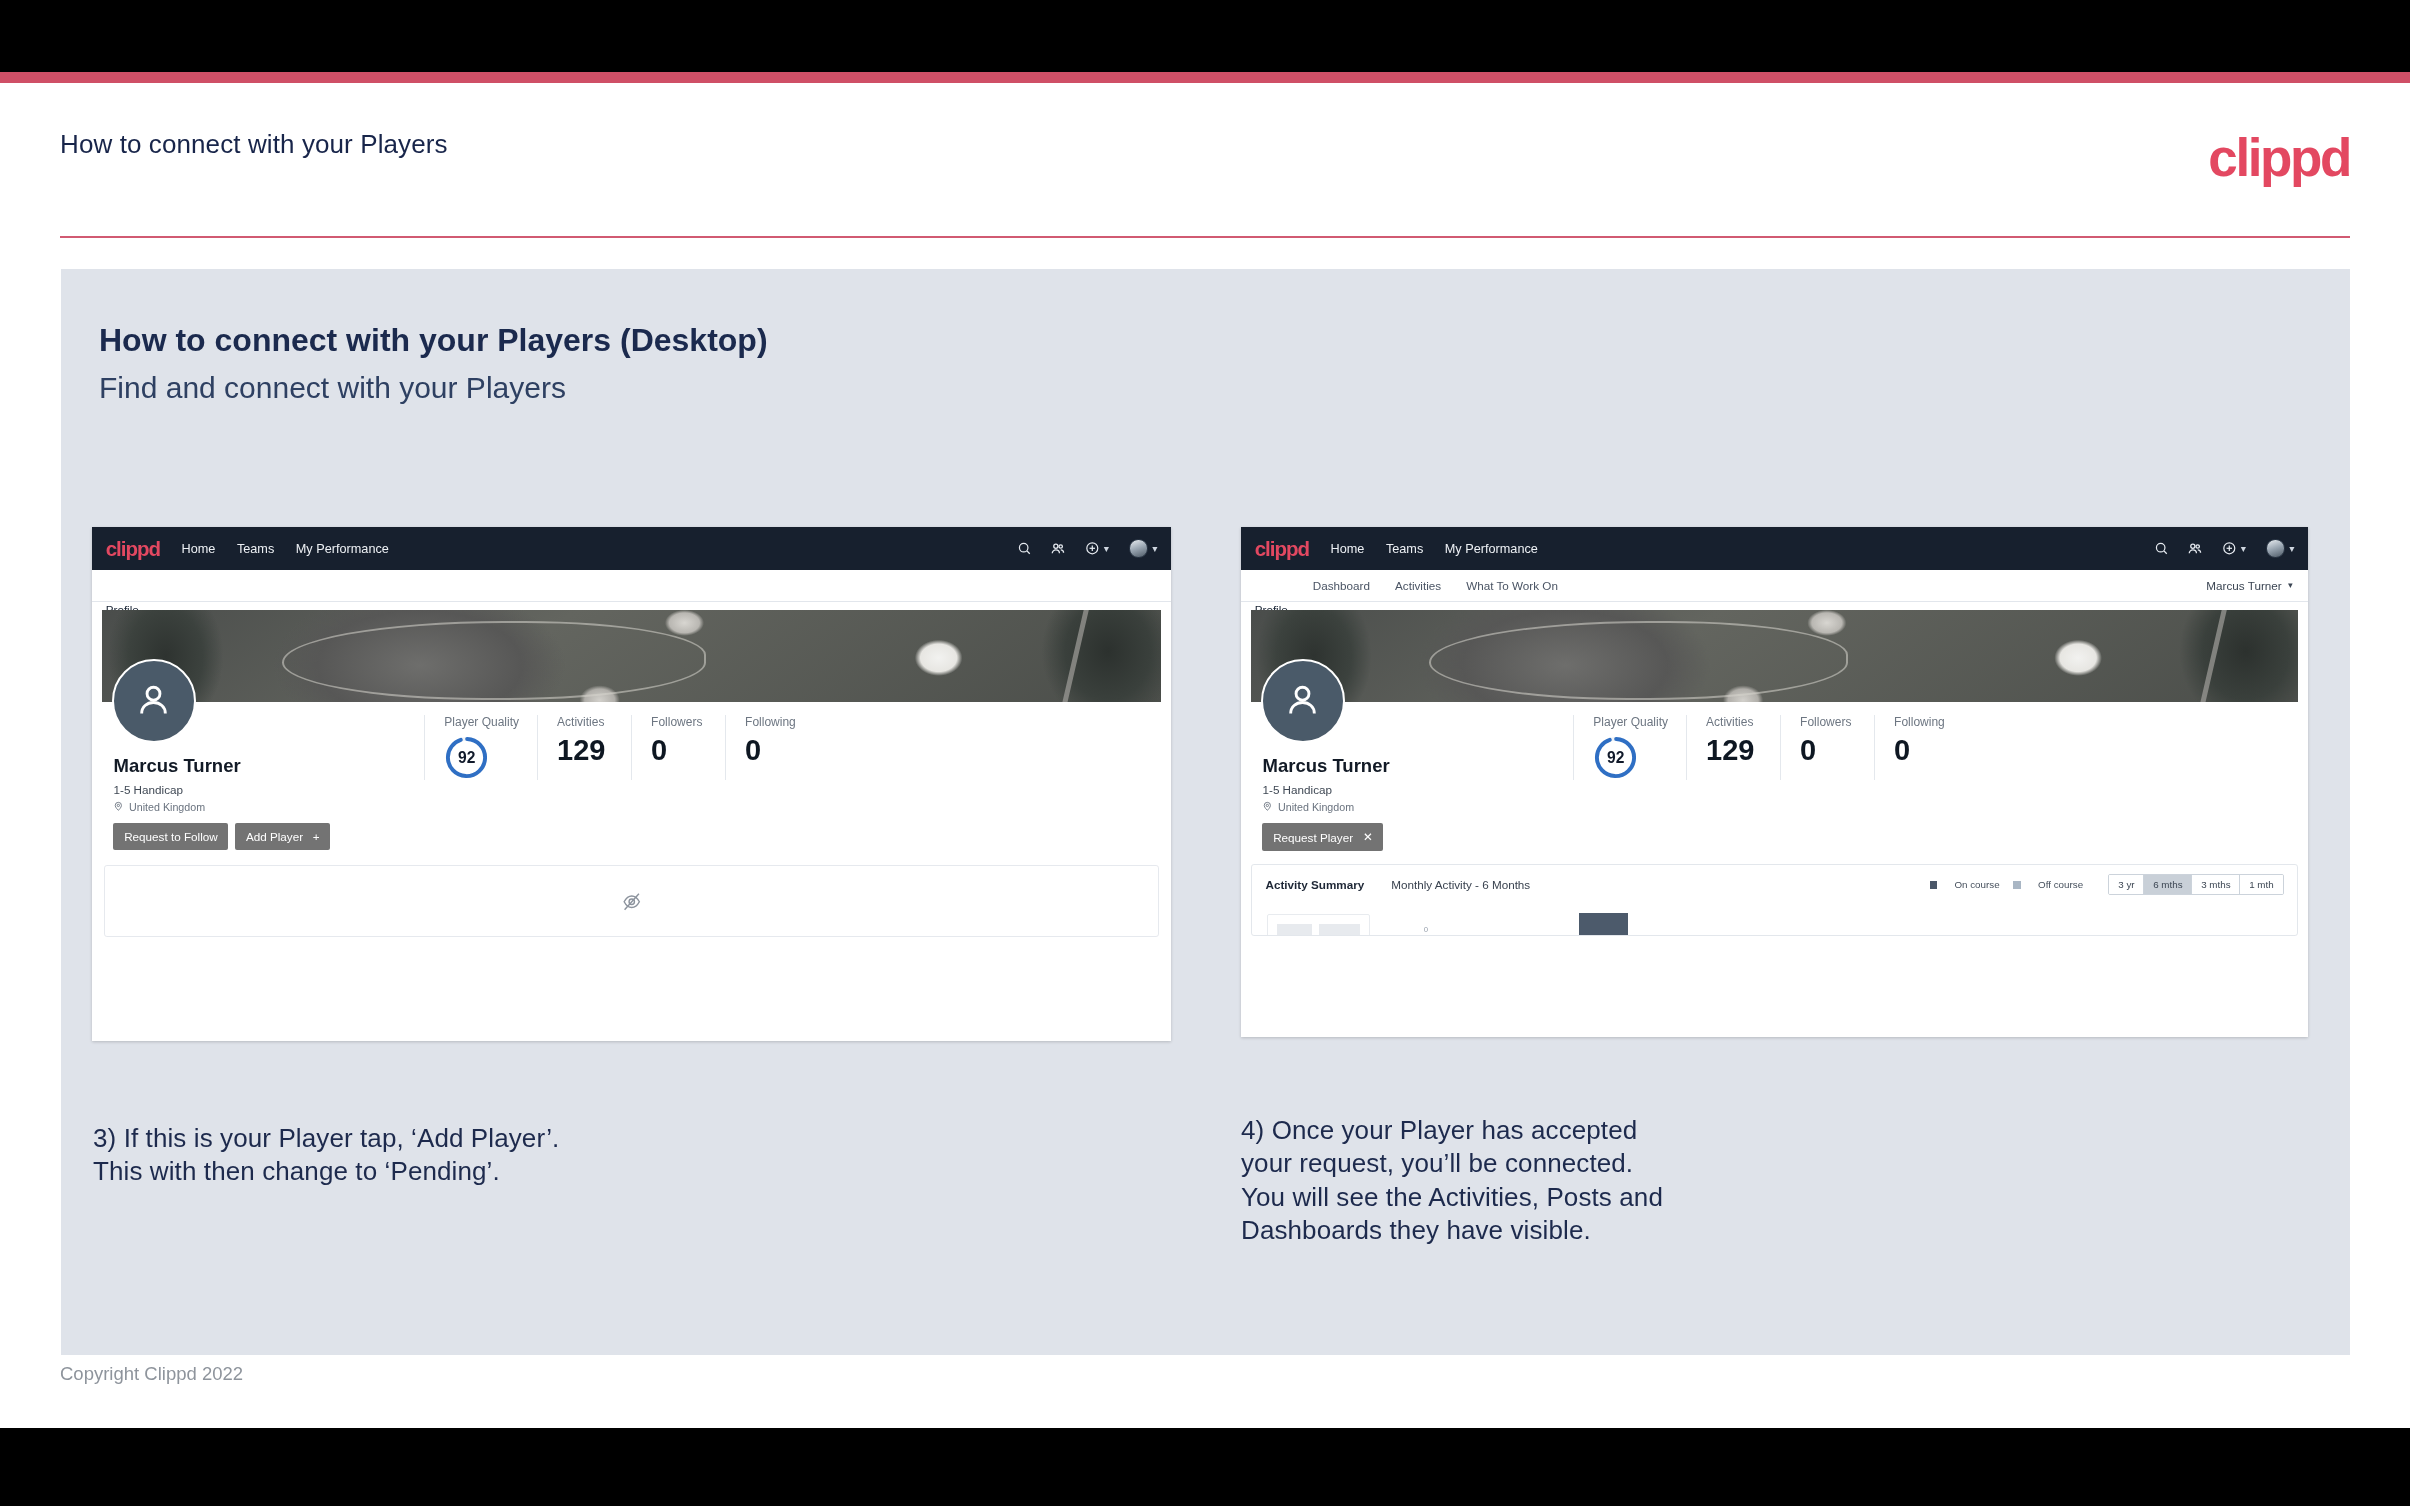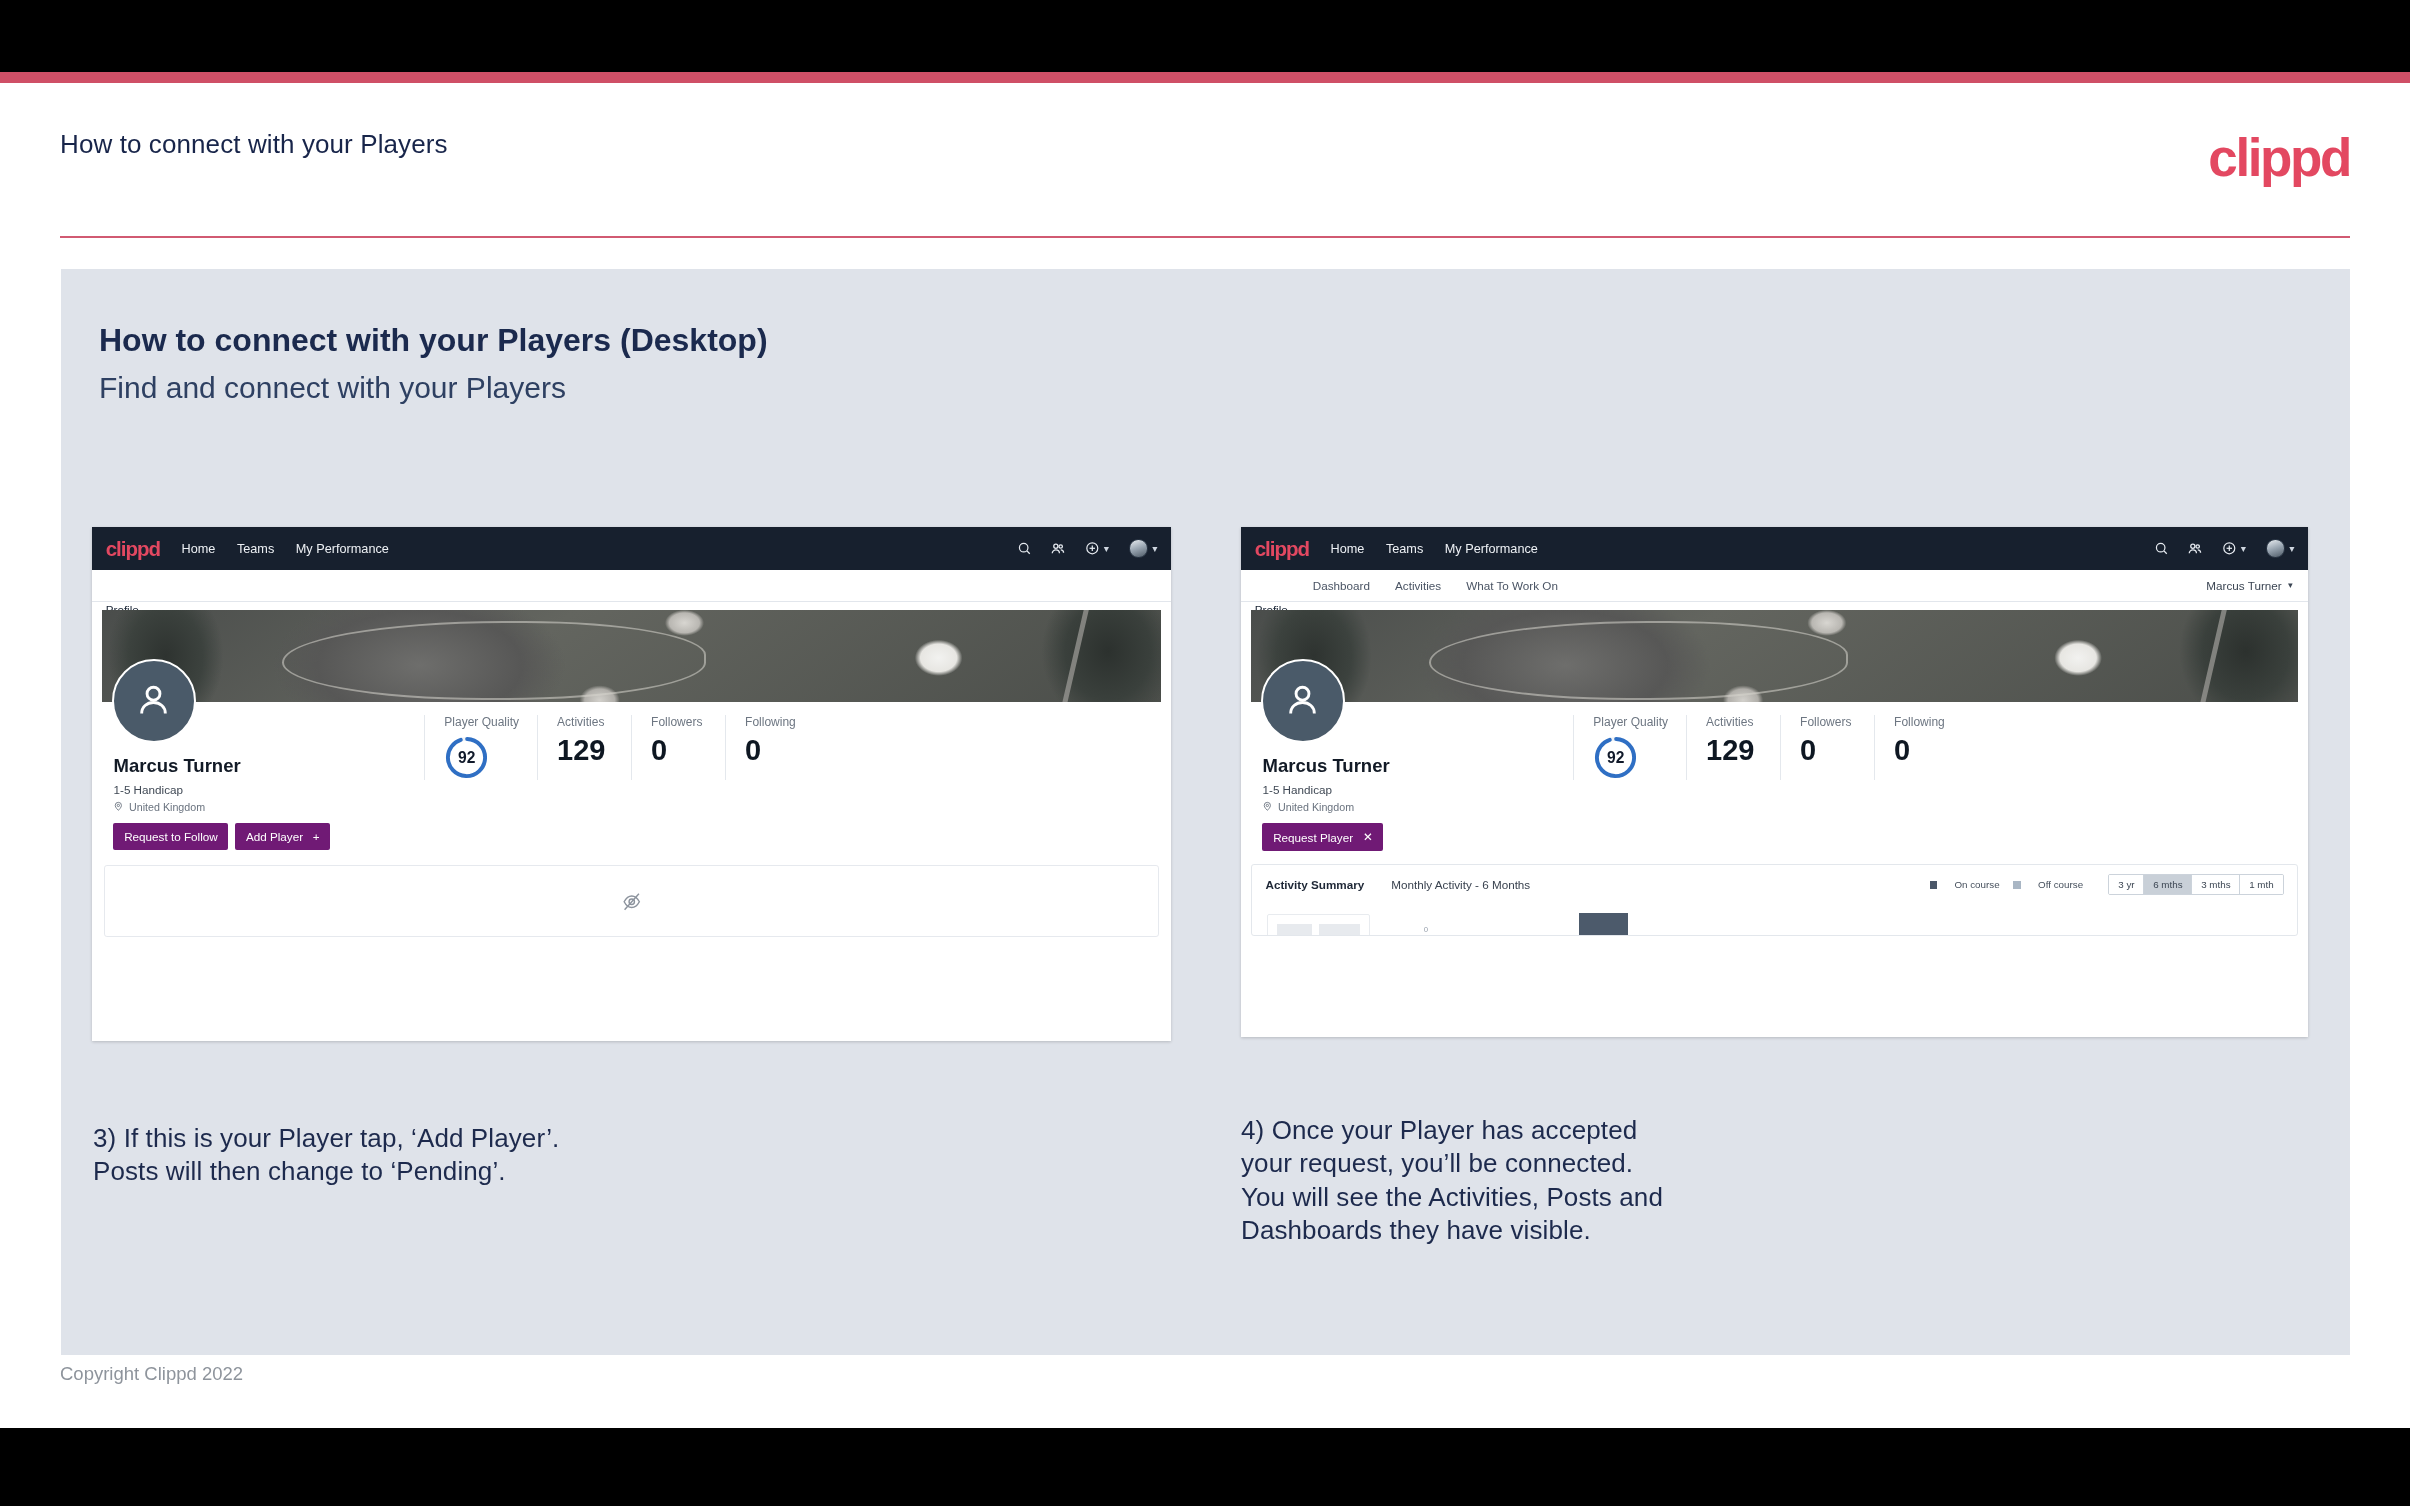--- a/index.html
+++ b/index.html
@@ -161,21 +161,21 @@
     margin-top: 53px; font-size: 18.5px; font-weight: 700; color: #121a26;
     white-space: nowrap;
   }
   .pf-hcp { margin-top: 5.9px; font-size: 11.7px; color: #3f4854; }
   .pf-loc {
     margin-top: 4.9px; font-size: 10.7px; color: #6a737f;
     display: flex; align-items: center; gap: 4.9px;
   }
   .pf-btns { margin-top: 10.7px; display: flex; gap: 6.8px; }
   .pf-btn {
-    background: #701a75; color: #fff; font-size: 11.7px;
+    background: #737373; color: #fff; font-size: 11.7px;
     padding: 6.8px 10.7px; border-radius: 2px;
     display: inline-flex; align-items: center; gap: 9.8px;
     white-space: nowrap;
   }
 
   
   .stats { display: flex; align-items: stretch; margin-top: 13.7px; flex: 1; }
   .stat {
     padding: 0 17.6px 0 19.5px; border-left: 1px solid #e4e8ed;
     min-width: 94px;
@@ -513,21 +513,21 @@
           <i></i>
           <i></i>
         </div>
       <div class="act-axis">0</div>
       <div class="act-bar"></div>
     </div>
   </div>
 
   <div class="caption cap-left">
     <div>3) If this is your Player tap, ‘Add Player’.</div>
-    <div>Posts will then change to ‘Pending’.</div>
+    <div>This with then change to ‘Pending’.</div>
   </div>
   <div class="caption cap-right">
     <div>4) Once your Player has accepted</div>
     <div>your request, you’ll be connected.</div>
     <div>You will see the Activities, Posts and</div>
     <div>Dashboards they have visible.</div>
   </div>
 
   <div class="copyright">Copyright Clippd 2022</div>
 </div>

